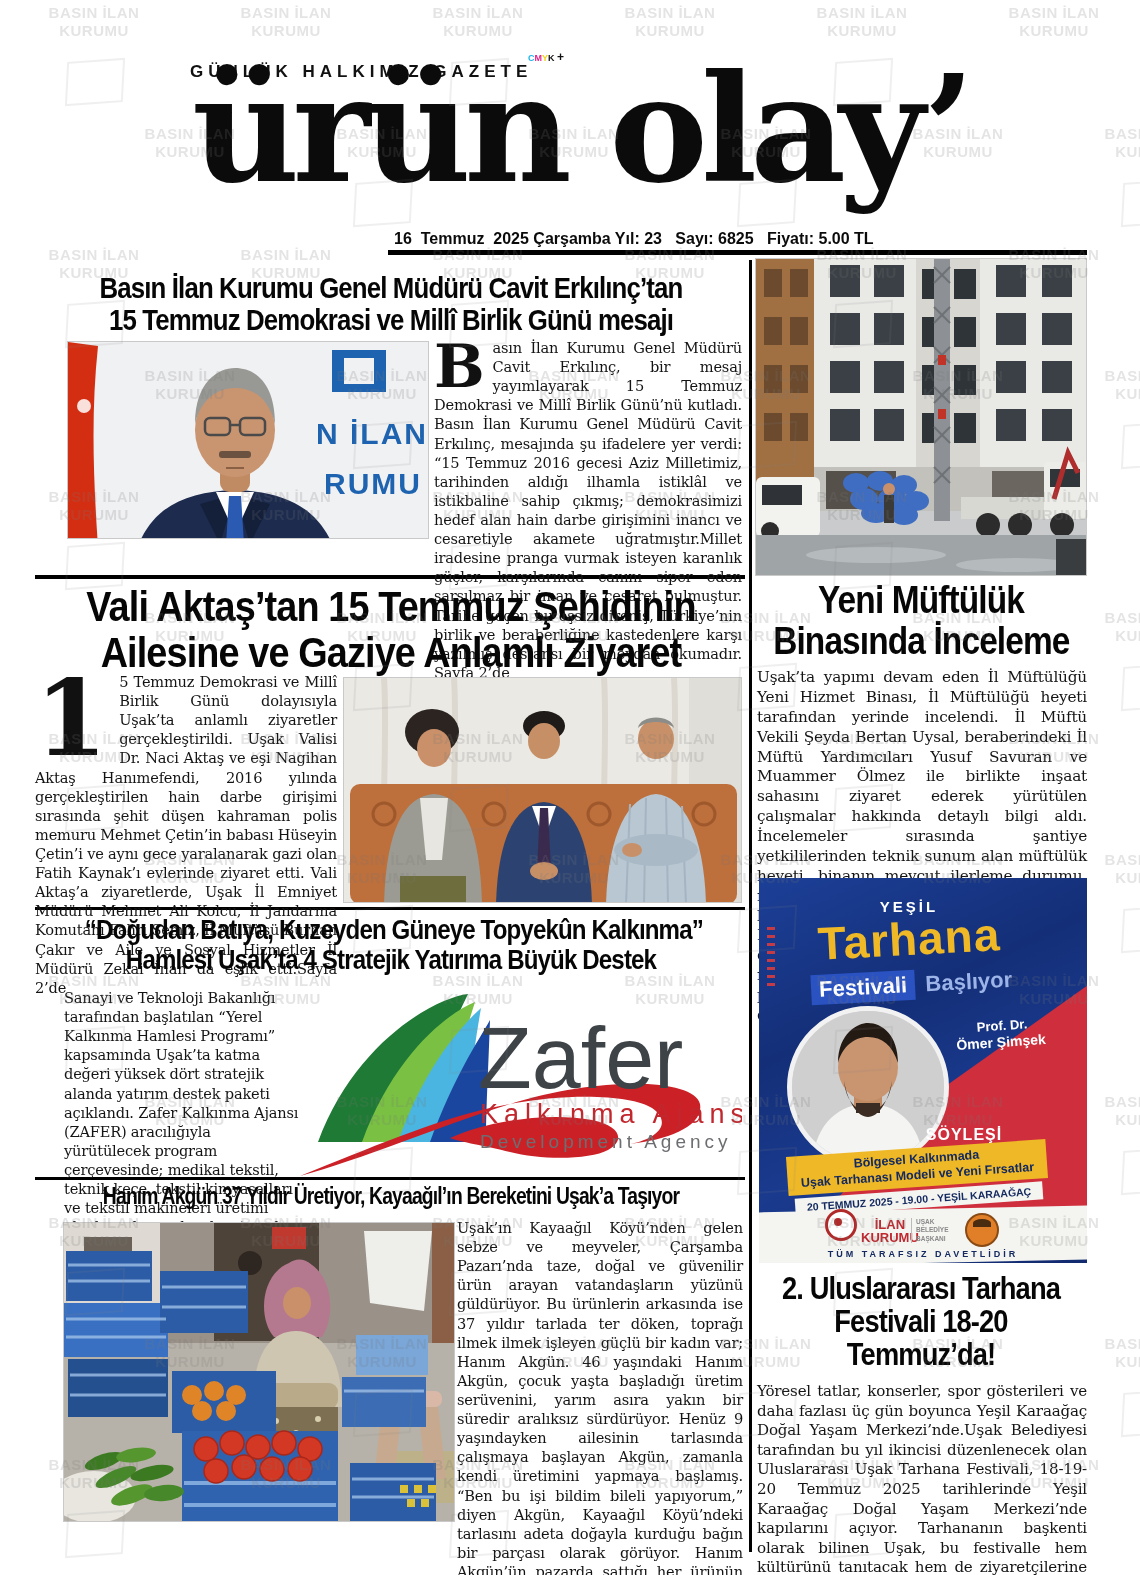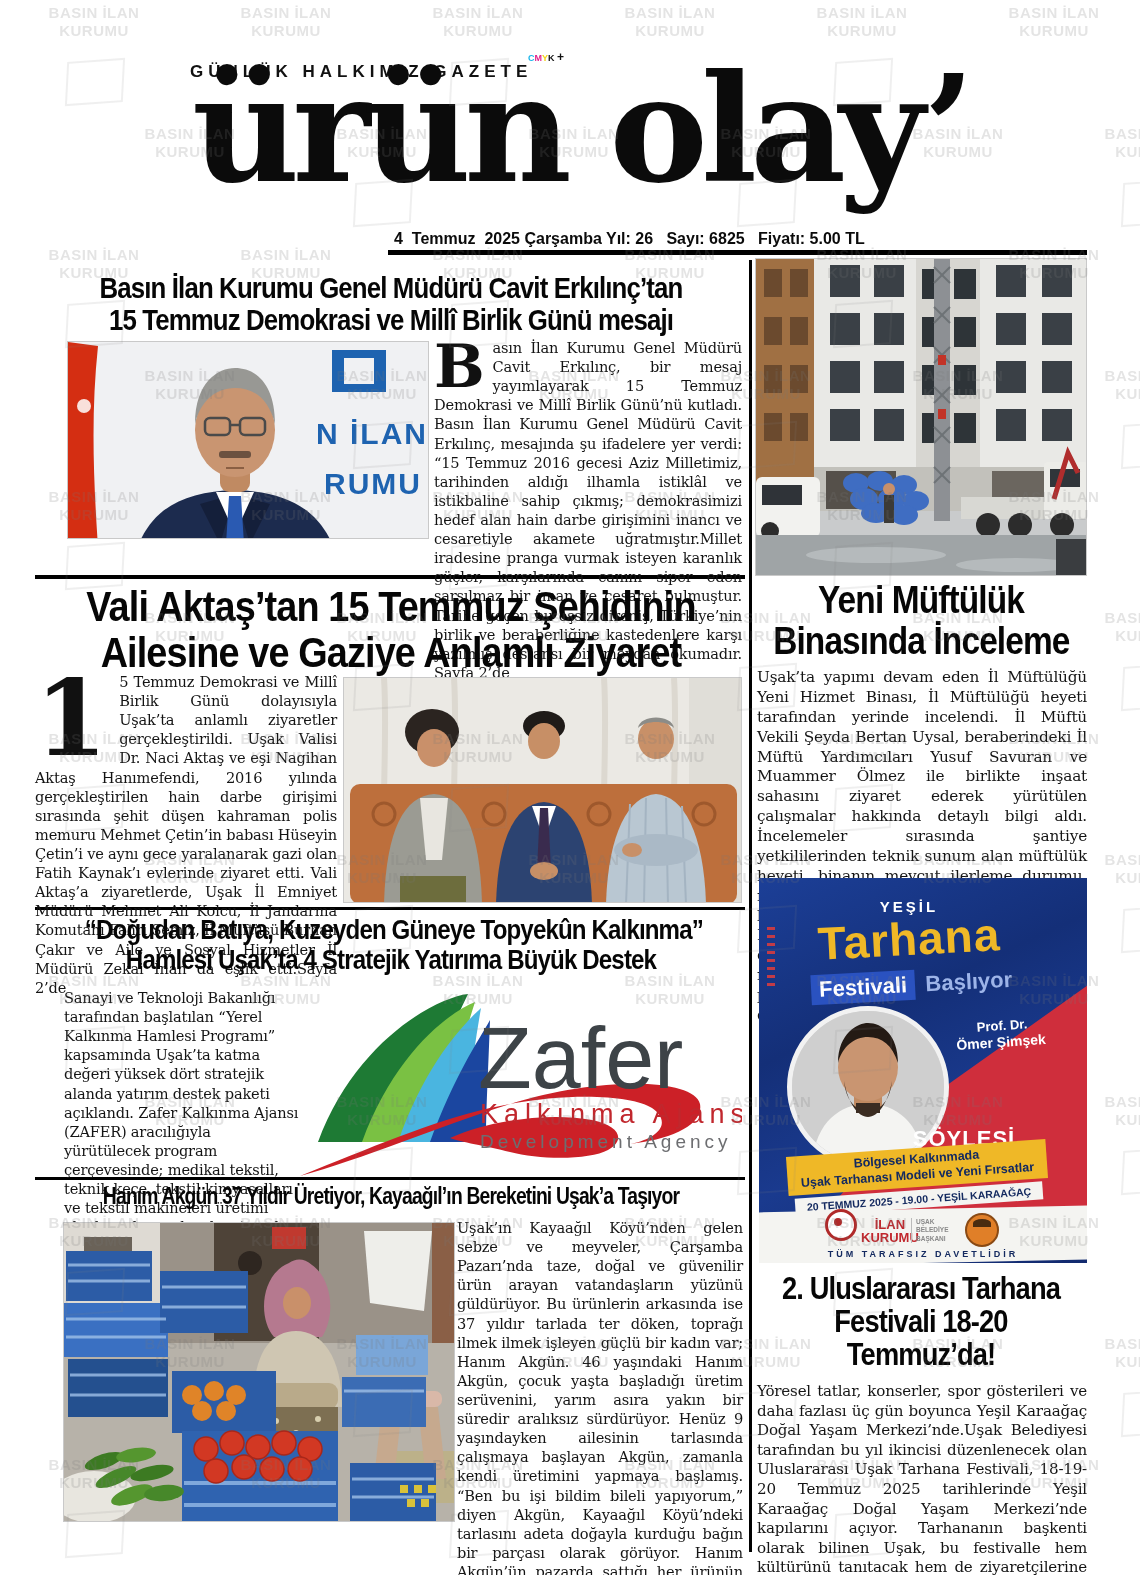--- a/index.html
+++ b/index.html
@@ -43,21 +43,21 @@
 <body>
 
 <div class="page">
 
   <div class="tagline" style="left:190px;top:62px;">GÜNLÜK HALKIMIZ GAZETE</div>
   <div class="cmyk" style="left:528px;top:50px;">
     <span style="color:#19b5ea;">C</span><span style="color:#e0218a;">M</span><span style="color:#f4d414;">Y</span><span style="color:#111;">K</span>
     <span style="color:#111;font-size:12px;">+</span>
   </div>
   <div class="logo" style="left:150px;top:55px;width:860px;">ürün olay’</div>
-  <div class="dateline" style="left:394px;top:230px;">4  Temmuz  2025 Çarşamba Yıl: 26   Sayı: 6825   Fiyatı: 5.00 TL</div>
+  <div class="dateline" style="left:394px;top:230px;">16  Temmuz  2025 Çarşamba Yıl: 23   Sayı: 6825   Fiyatı: 5.00 TL</div>
   <div class="rule" style="left:388px;top:250px;width:699px;height:5px;"></div>
 
   <div class="rule" style="left:749px;top:260px;width:3px;height:1292px;"></div>
   <div class="rule" style="left:35px;top:575px;width:710px;height:4px;"></div>
   <div class="rule" style="left:35px;top:907px;width:710px;height:3px;"></div>
   <div class="rule" style="left:35px;top:1177px;width:710px;height:3px;"></div>
 
   <div class="hl" style="left:35px;top:272px;width:712px;font-size:30px;transform:scaleX(.86);transform-origin:center top;">Basın İlan Kurumu Genel Müdürü Cavit Erkılınç’tan
 15 Temmuz Demokrasi ve Millî Birlik Günü mesajı</div>
 
@@ -369,21 +369,21 @@
         <path d="M20,152 C24,110 48,94 76,92 C104,94 128,110 132,152 Z" fill="#f4f4f2"></path>
         <rect x="62" y="74" width="28" height="28" rx="9" fill="#c08a62"></rect>
         <ellipse cx="76" cy="56" rx="30" ry="34" fill="#c99571"></ellipse>
         <path d="M46,52 C46,22 66,12 76,12 C90,12 106,24 106,52 C100,34 90,26 76,26 C62,26 50,36 46,52 Z" fill="#241a14"></path>
         <path d="M52,70 C54,92 66,100 76,100 C86,100 98,92 100,70 C96,92 86,106 76,106 C66,106 56,92 52,70 Z" fill="#3a2c22"></path>
         <rect x="64" y="92" width="24" height="10" fill="#3a2c22"></rect>
       </svg>
     </div>
     <div class="pp" style="left:188px;top:140px;width:110px;text-align:center;font-size:13px;transform:rotate(-4deg);">Prof. Dr.</div>
     <div class="pp" style="left:182px;top:156px;width:120px;text-align:center;font-size:14px;transform:rotate(-4deg);">Ömer Şimşek</div>
-    <div class="pp" style="left:150px;top:248px;width:110px;text-align:center;font-size:22px;letter-spacing:1px;">SÖYLEŞİ</div>
+    <div class="pp" style="left:150px;top:248px;width:110px;text-align:center;font-size:16px;letter-spacing:1px;">SÖYLEŞİ</div>
     <div class="banner" style="left:28px;top:270px;width:248px;background:#efb827;transform:rotate(-4deg);padding:4px 6px;font-size:12.5px;line-height:1.25;">
       <div>Bölgesel Kalkınmada</div>
       <div>Uşak Tarhanası Modeli ve Yeni Fırsatlar</div>
     </div>
     <div class="banner" style="left:36px;top:312px;width:240px;background:#f4f4f1;transform:rotate(-4deg);padding:3px 4px;font-size:10.5px;">20 TEMMUZ 2025 - 19.00 - YEŞİL KARAAĞAÇ</div>
     <div class="whiteband"></div>
     <div class="abs" style="left:66px;bottom:22px;width:26px;height:26px;border-radius:50%;border:3px solid #b02a2a;background:#fff;">
       <div class="abs" style="left:6px;top:6px;width:8px;height:8px;border-radius:50%;background:#b02a2a;"></div>
     </div>
     <div class="abs" style="left:102px;bottom:18px;color:#c1272d;font-weight:800;font-size:13px;line-height:1.05;text-align:center;">

